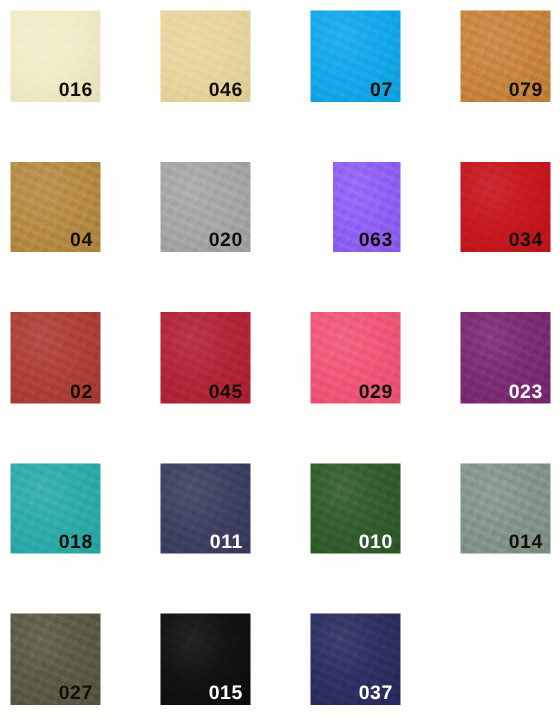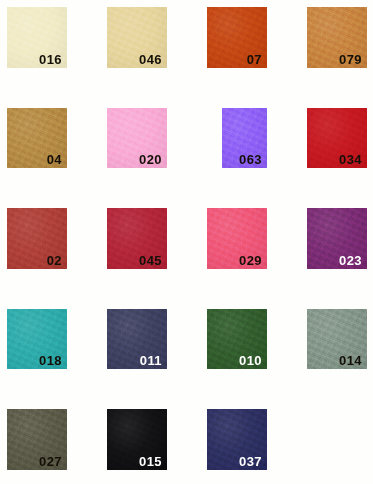--- a/index.html
+++ b/index.html
@@ -97,36 +97,36 @@
       <div class="swatch" style="background: rgb(241, 235, 197);">
         <span class="sheen"></span>
         <span class="texture"></span>
         <span class="swatch-label dark">016</span>
       </div>
       <div class="swatch" style="background: rgb(230, 212, 154); text-align: center;">
         <span class="sheen"></span>
         <span class="texture"></span>
         <span class="swatch-label dark">046</span>
       </div>
-      <div class="swatch" style="background: #c2410c;">
+      <div class="swatch" style="background: #0ea5e9;">
         <span class="sheen"></span>
         <span class="texture"></span>
         <span class="swatch-label dark">07</span>
       </div>
       <div class="swatch" style="background: rgb(198, 128, 58);">
         <span class="sheen"></span>
         <span class="texture"></span>
         <span class="swatch-label dark">079</span>
       </div>
       <div class="swatch" style="background: rgb(179, 135, 63);">
         <span class="sheen"></span>
         <span class="texture"></span>
         <span class="swatch-label dark">04</span>
       </div>
-      <div class="swatch" style="background: #f9a8d4; padding-left: 19px;">
+      <div class="swatch" style="background: #a3a3a3; padding-left: 19px;">
         <span class="sheen"></span>
         <span class="texture"></span>
         <span class="swatch-label dark">020</span>
       </div>
       <div class="swatch" style="background: #8b5cf6; margin-left: 15px;">
         <span class="sheen"></span>
         <span class="texture"></span>
         <span class="swatch-label dark">063</span>
       </div>
       <div class="swatch" style="background: rgb(196, 18, 26);">

